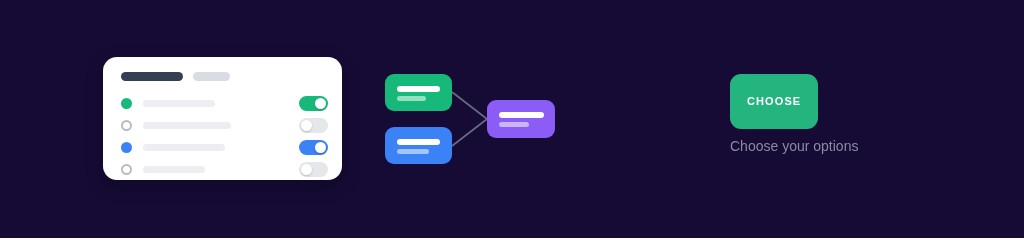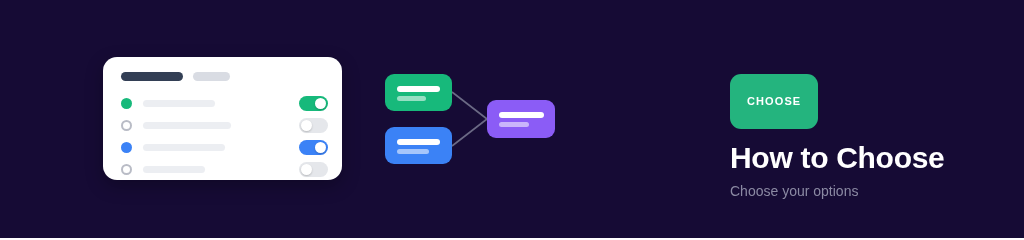--- a/index.html
+++ b/index.html
@@ -257,17 +257,16 @@
 
     <div class="node node-purple">
       <span class="node-line-main"></span>
       <span class="node-line-sub"></span>
     </div>
 
   </div>
 
   <div id="text-block">
     <div id="choose-badge">CHOOSE</div>
-    <div id="banner-title">How to Choose</div>
     <div id="banner-subtitle">Choose your options</div>
   </div>
 
 </div>
 
 </body></html>

